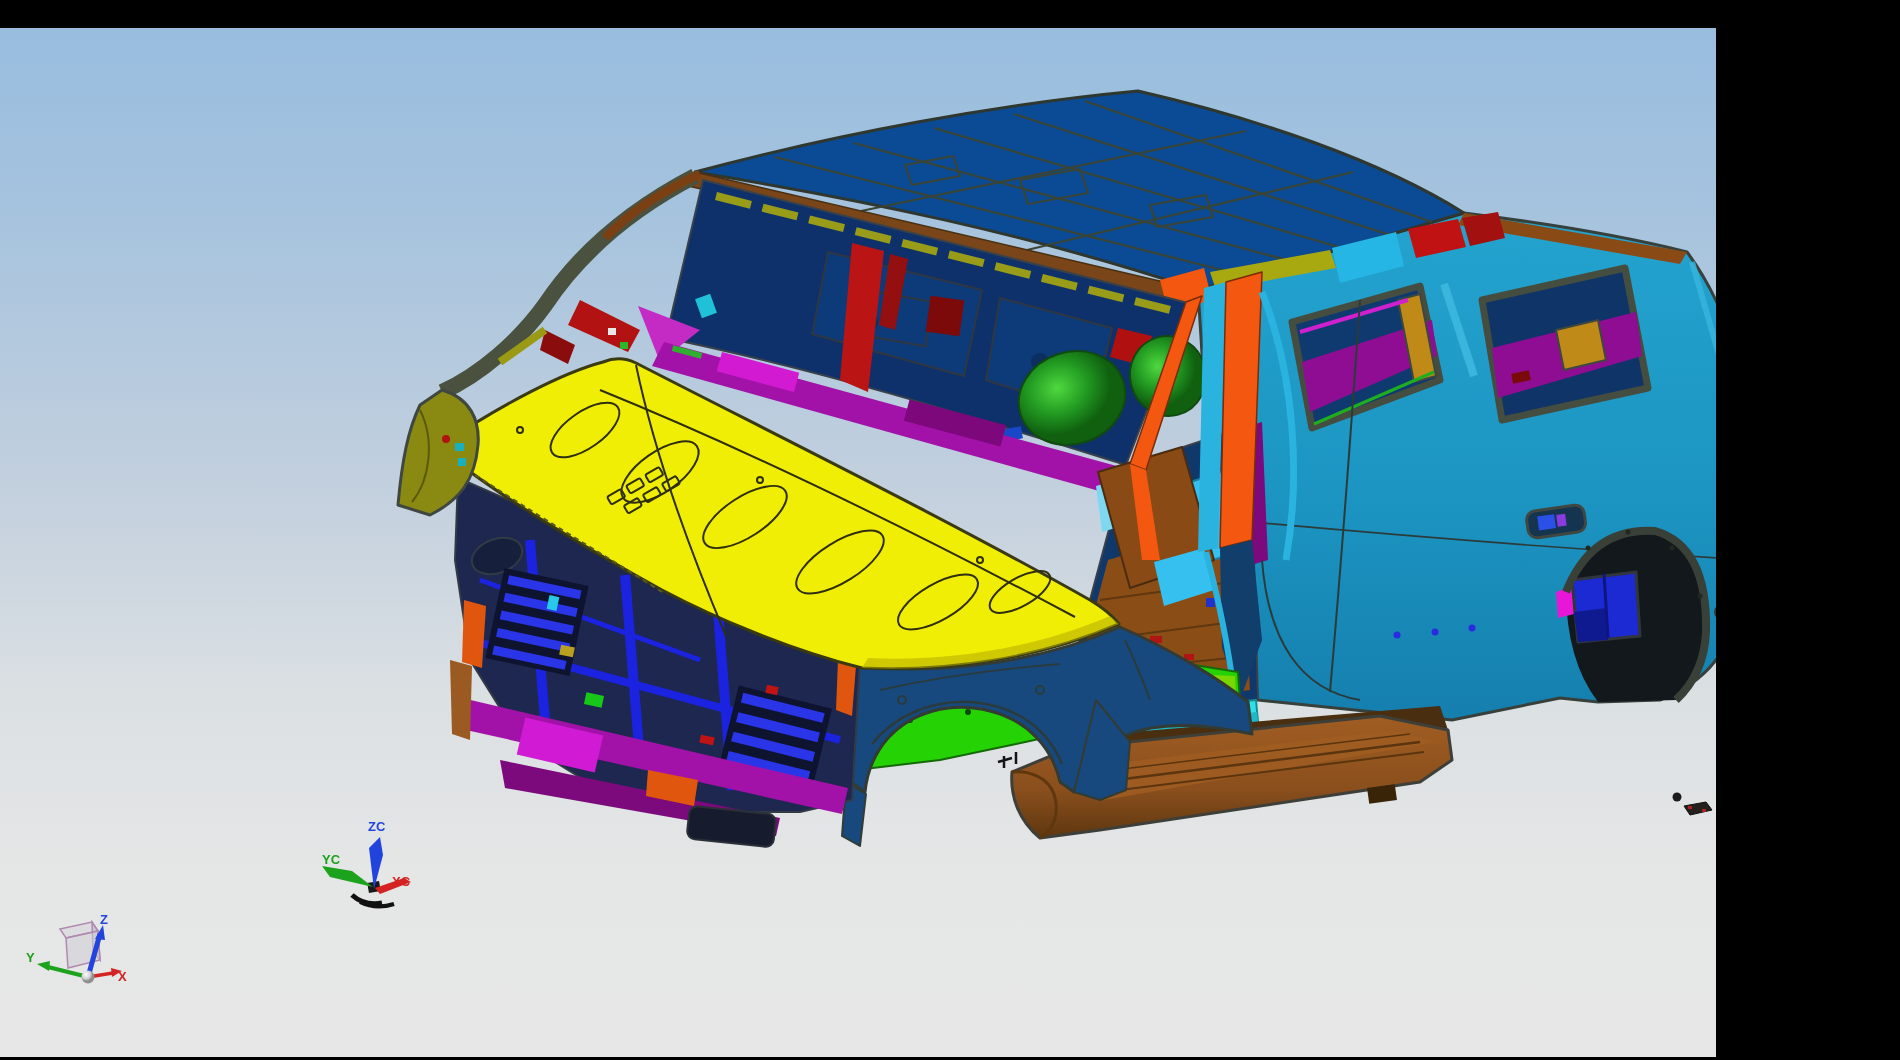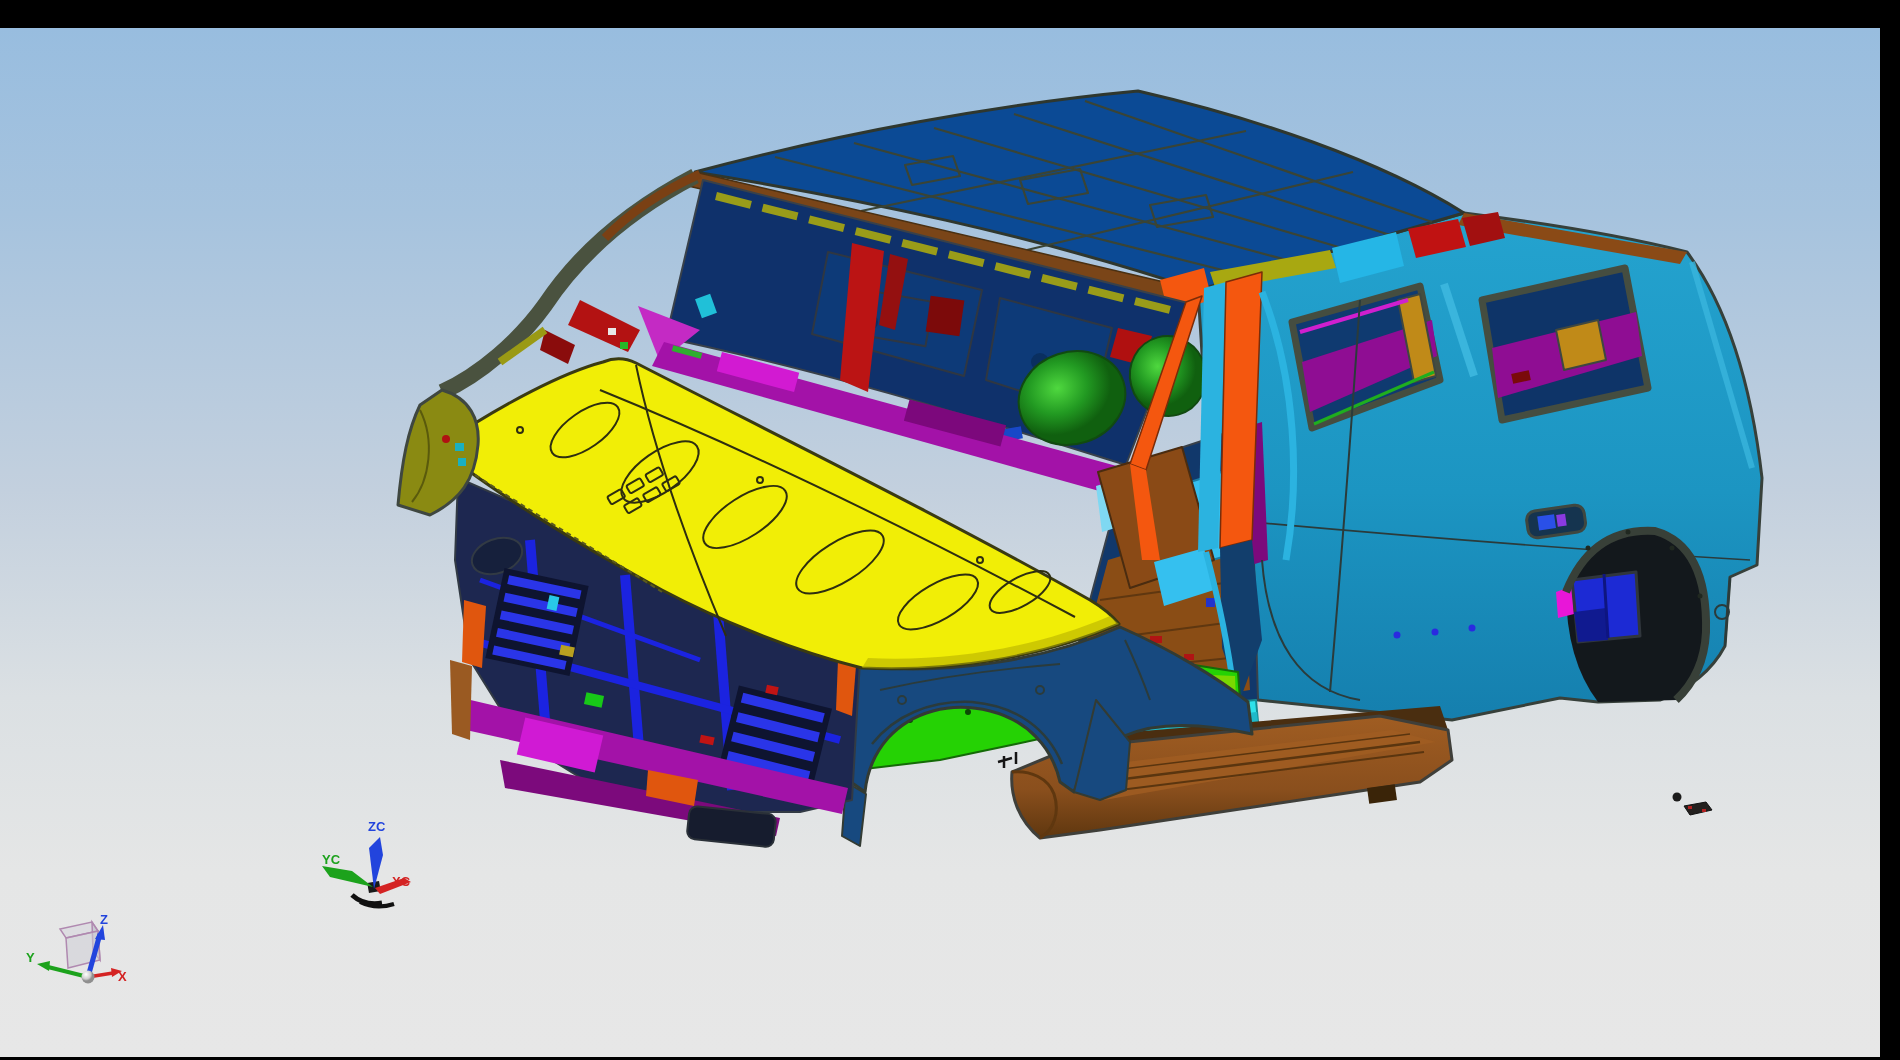--- a/index.html
+++ b/index.html
@@ -1,16 +1,16 @@
 <!DOCTYPE html>
 <html><head>
 <meta charset="utf-8">
 <style>
   html,body{margin:0;padding:0;background:#000;}
-  #screen{position:relative;width:1900px;height:1060px;overflow:hidden;
+  #screen{position:relative;width:1716px;height:1060px;overflow:hidden;
           font-family:"Liberation Sans",sans-serif;}
   .bar{position:absolute;background:#000;}
   #top-bar{left:0;top:0;width:1900px;height:28px;}
   #right-bar{right:0;top:0;width:20px;height:1060px;}
   #bottom-bar{left:0;bottom:0;width:1900px;height:3px;}
   #viewport{position:absolute;left:0;top:28px;width:1880px;height:1029px;
     background:linear-gradient(180deg,#98bddf 0%,#a6c3de 18%,#c3d0de 45%,#dbe0e3 65%,#e5e6e6 82%,#e7e7e7 100%);}
   svg{position:absolute;left:0;top:0;}
   text.axis-label{font-family:"Liberation Sans",sans-serif;font-size:13px;font-weight:700;}
 </style>

